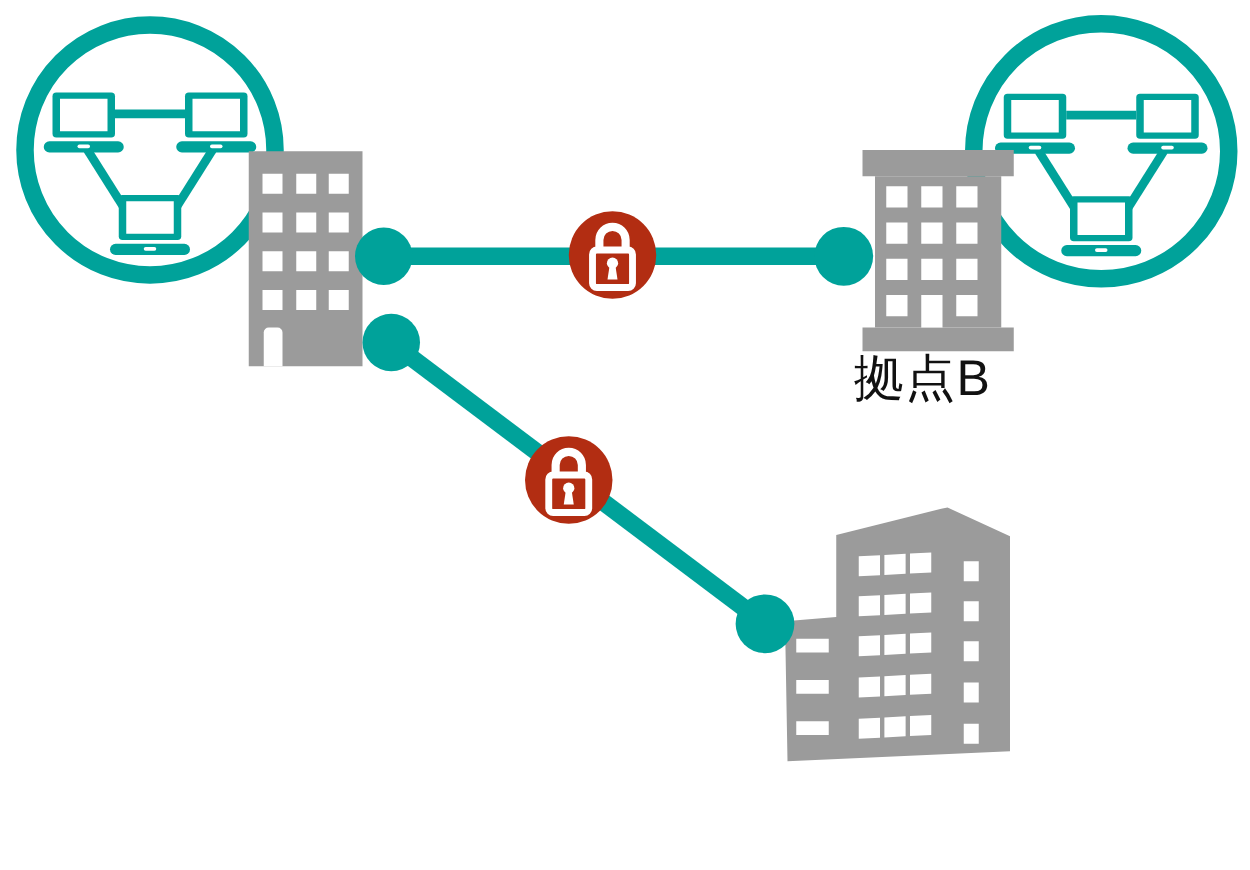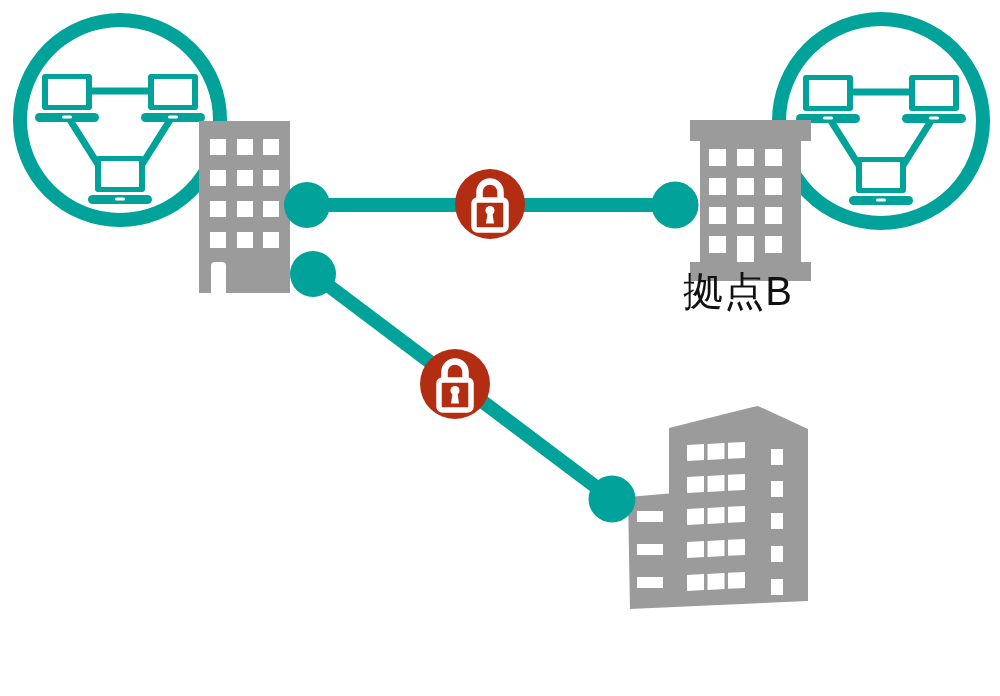--- a/index.html
+++ b/index.html
@@ -30,21 +30,21 @@
     position:absolute;
     width:200px;
     text-align:center;
     color:var(--text);
     font-size:40px;
     font-weight:500;
     letter-spacing:1px;
     white-space:nowrap;
   }
   #label-site-a{left:151px;top:295px;}
-  #label-site-b{left:638px;top:264px;}
+  #label-site-b{left:638px;top:275px;}
   #label-hq{left:623px;top:620px;}
 </style>
 </head>
 <body>
 
 <div class="stage">
 
   <svg width="1000" height="696" viewBox="0 0 1000 696">
     <defs>
 

